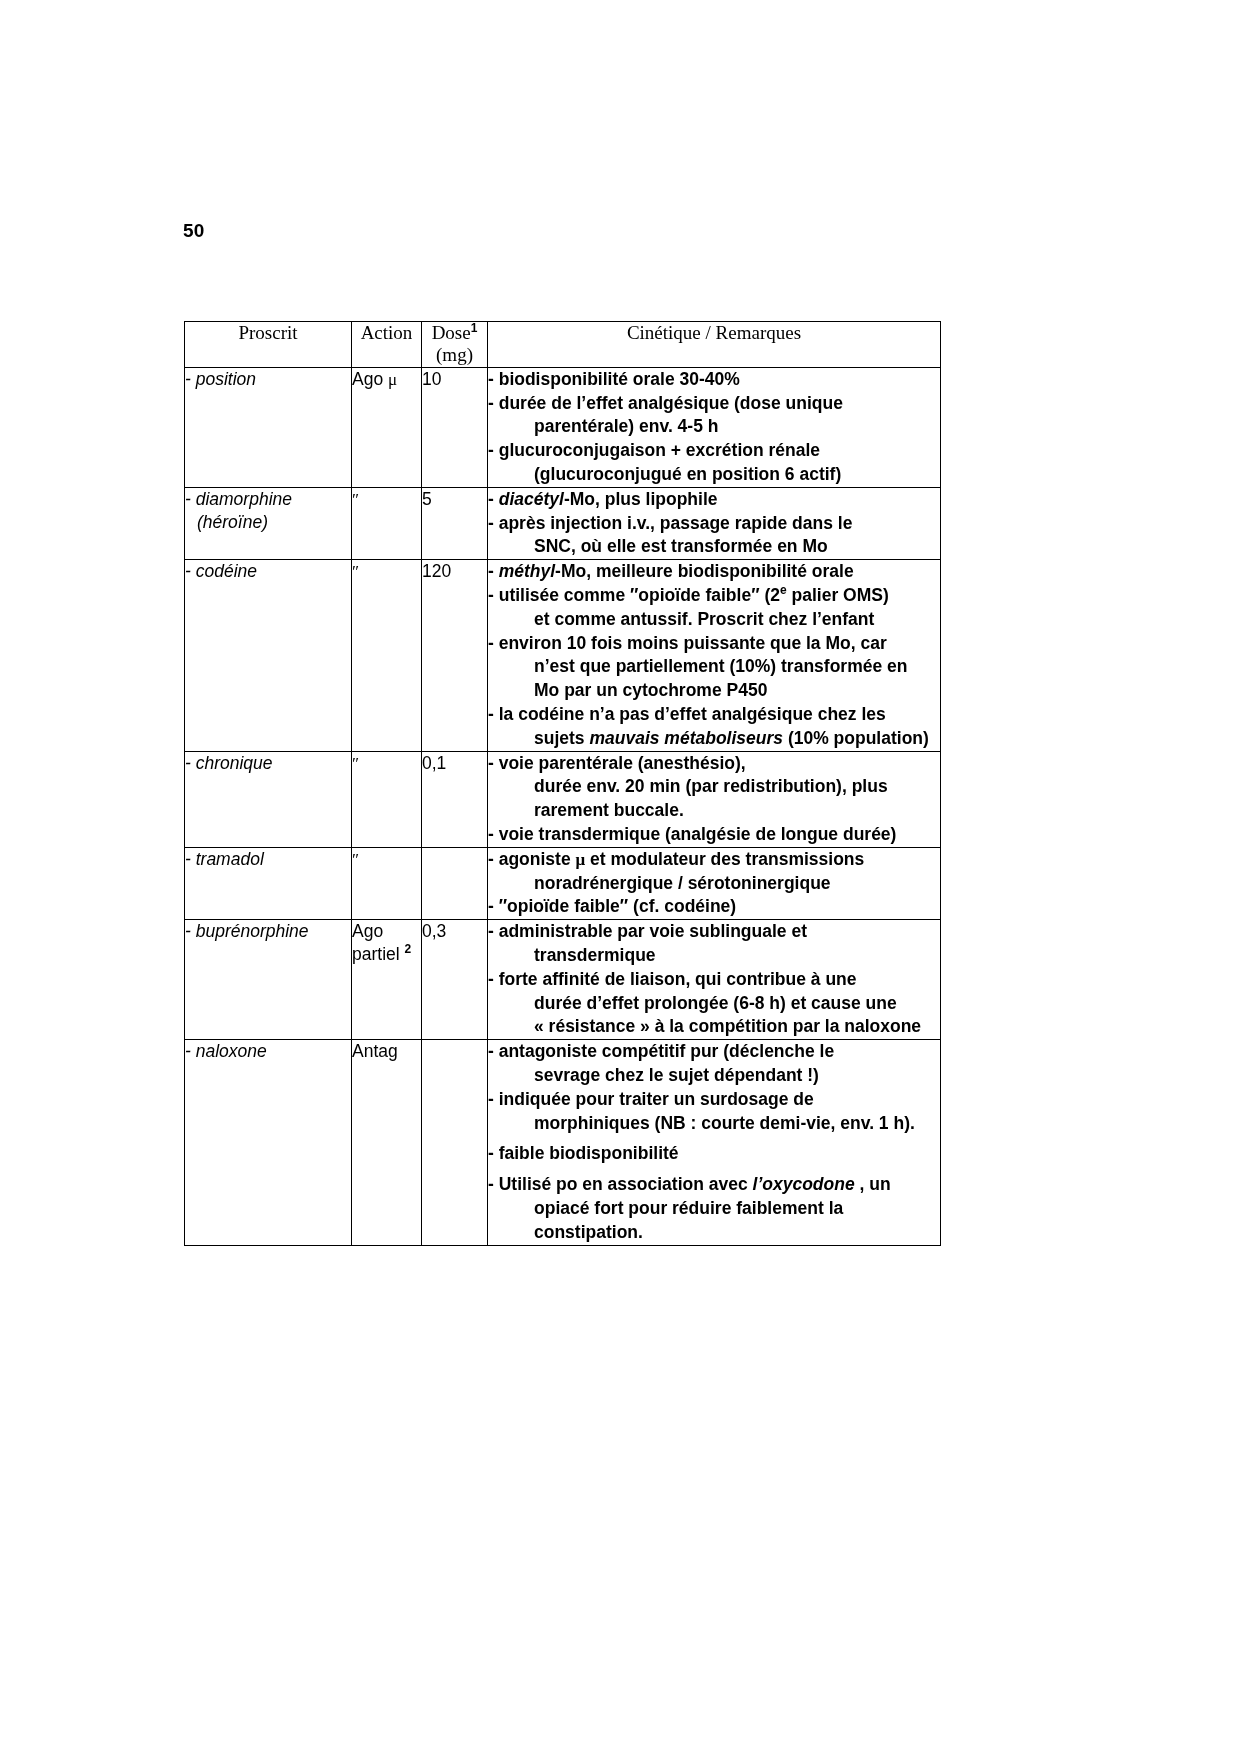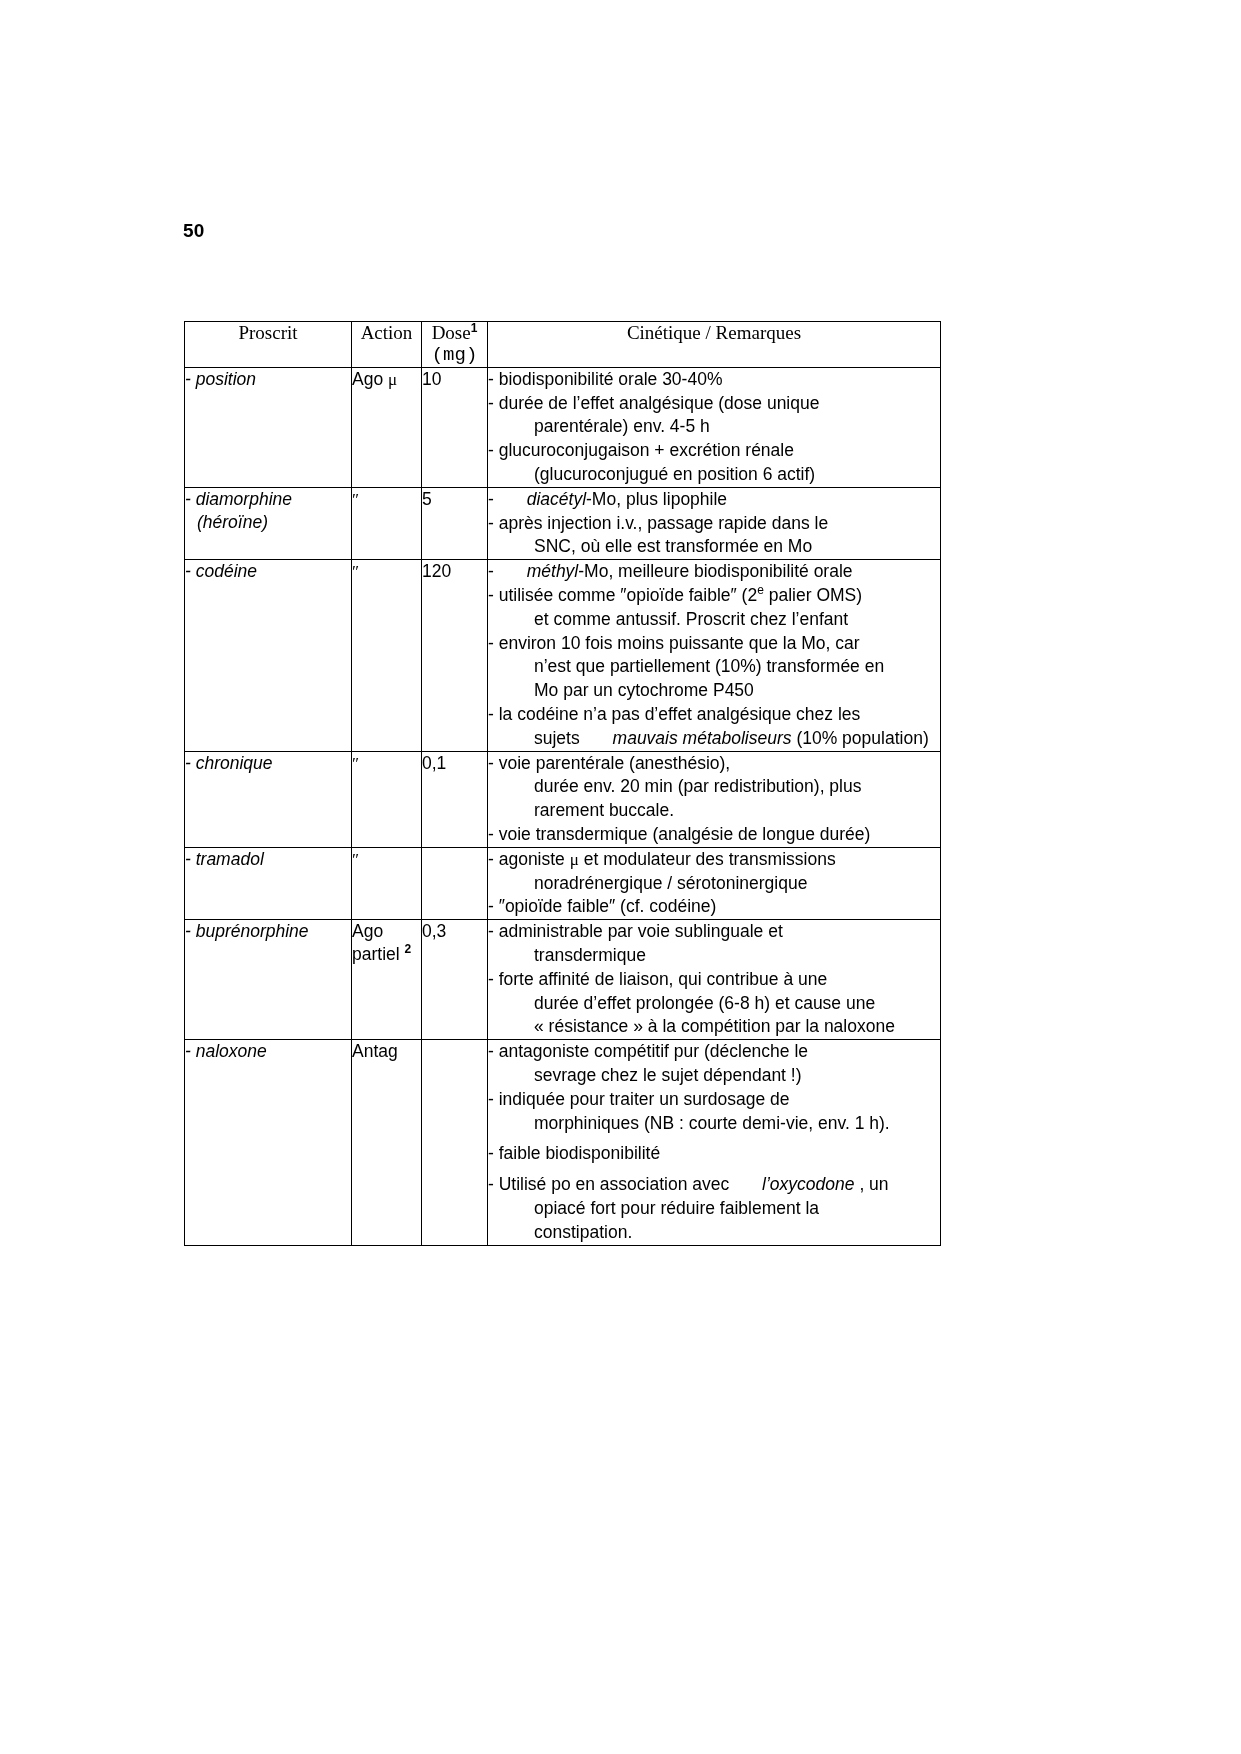--- a/index.html
+++ b/index.html
@@ -66,21 +66,21 @@
     line-height: 1.18;
   }
   th .sup {
     font-family: "Liberation Sans", sans-serif;
     font-size: 12px;
     font-weight: bold;
     vertical-align: super;
     line-height: 0;
   }
   .dose-head-line1 { display: block; }
-  .dose-head-line2 { display: block; font-family: Liberation Mono, monospace; }
+  .dose-head-line2 { display: block; }
 
   
   col.c-example { width: 167px; }
   col.c-action  { width: 70px; }
   col.c-dose    { width: 66px; }
   col.c-remarks { width: 453px; }
 
   
   td.example {
     font-size: 17.5px;
@@ -124,32 +124,32 @@
   }
   td.remarks ul {
     margin: 0;
     padding: 0;
     list-style: none;
   }
   td.remarks li {
     padding-left: 16px;
     text-indent: -16px;
     margin: 0 0 0 0;
+    font-weight: bold;
   }
   td.remarks li.spaced {
     margin-top: 7px;
   }
   td.remarks li .hang {
     display: block;
     padding-left: 30px;
     text-indent: 0;
   }
   td.remarks i {
     font-style: italic;
-    margin-left: 28px;
   }
   td.remarks .supe {
     font-size: 12px;
     vertical-align: super;
     line-height: 0;
   }
   .mu {
     font-family: "Liberation Serif", serif;
     font-size: 17px;
   }

